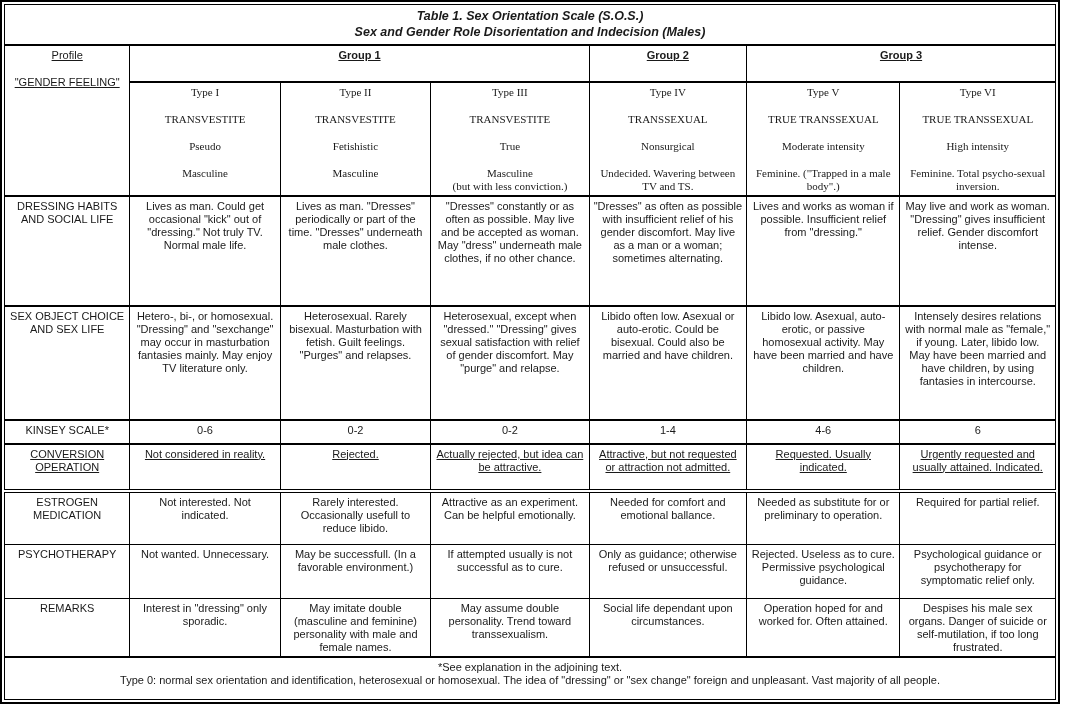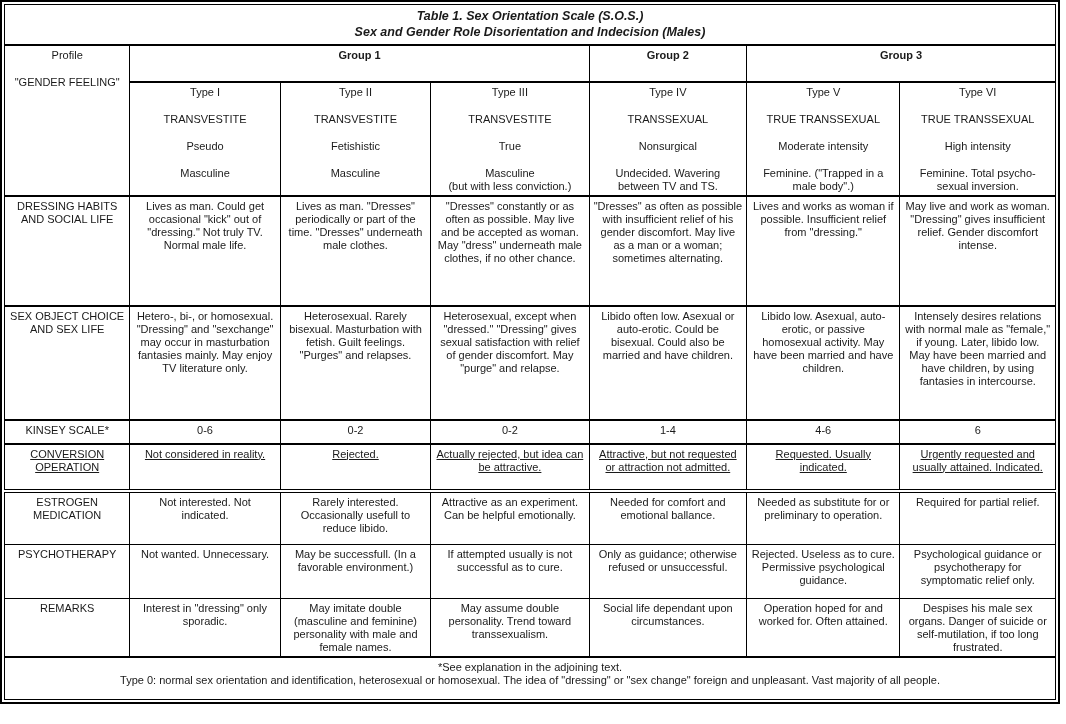--- a/index.html
+++ b/index.html
@@ -25,22 +25,22 @@
     text-align: center;
     font-size: 11px;
     line-height: 13px;
     padding: 3px 4px 2px 4px;
     overflow: hidden;
     word-wrap: break-word;
   }
 
   
   tr.r-title   { height: 40px; }
-  tr.r-group   { height: 37px; }
-  tr.r-profile { height: 84px; }
+  tr.r-group   { height: 37px; text-decoration: underline; }
+  tr.r-profile { height: 84px; font-family: Liberation Serif, serif; }
   tr.r-dress   { height: 110px; }
   tr.r-sexobj  { height: 114px; }
   tr.r-kinsey  { height: 24px; }
   tr.r-conv    { height: 47px; text-decoration: underline; }
   tr.r-estro   { height: 54px; }
   tr.r-psych   { height: 54px; }
   tr.r-remarks { height: 56px; }
   tr.r-foot    { height: 42px; }
 
   

